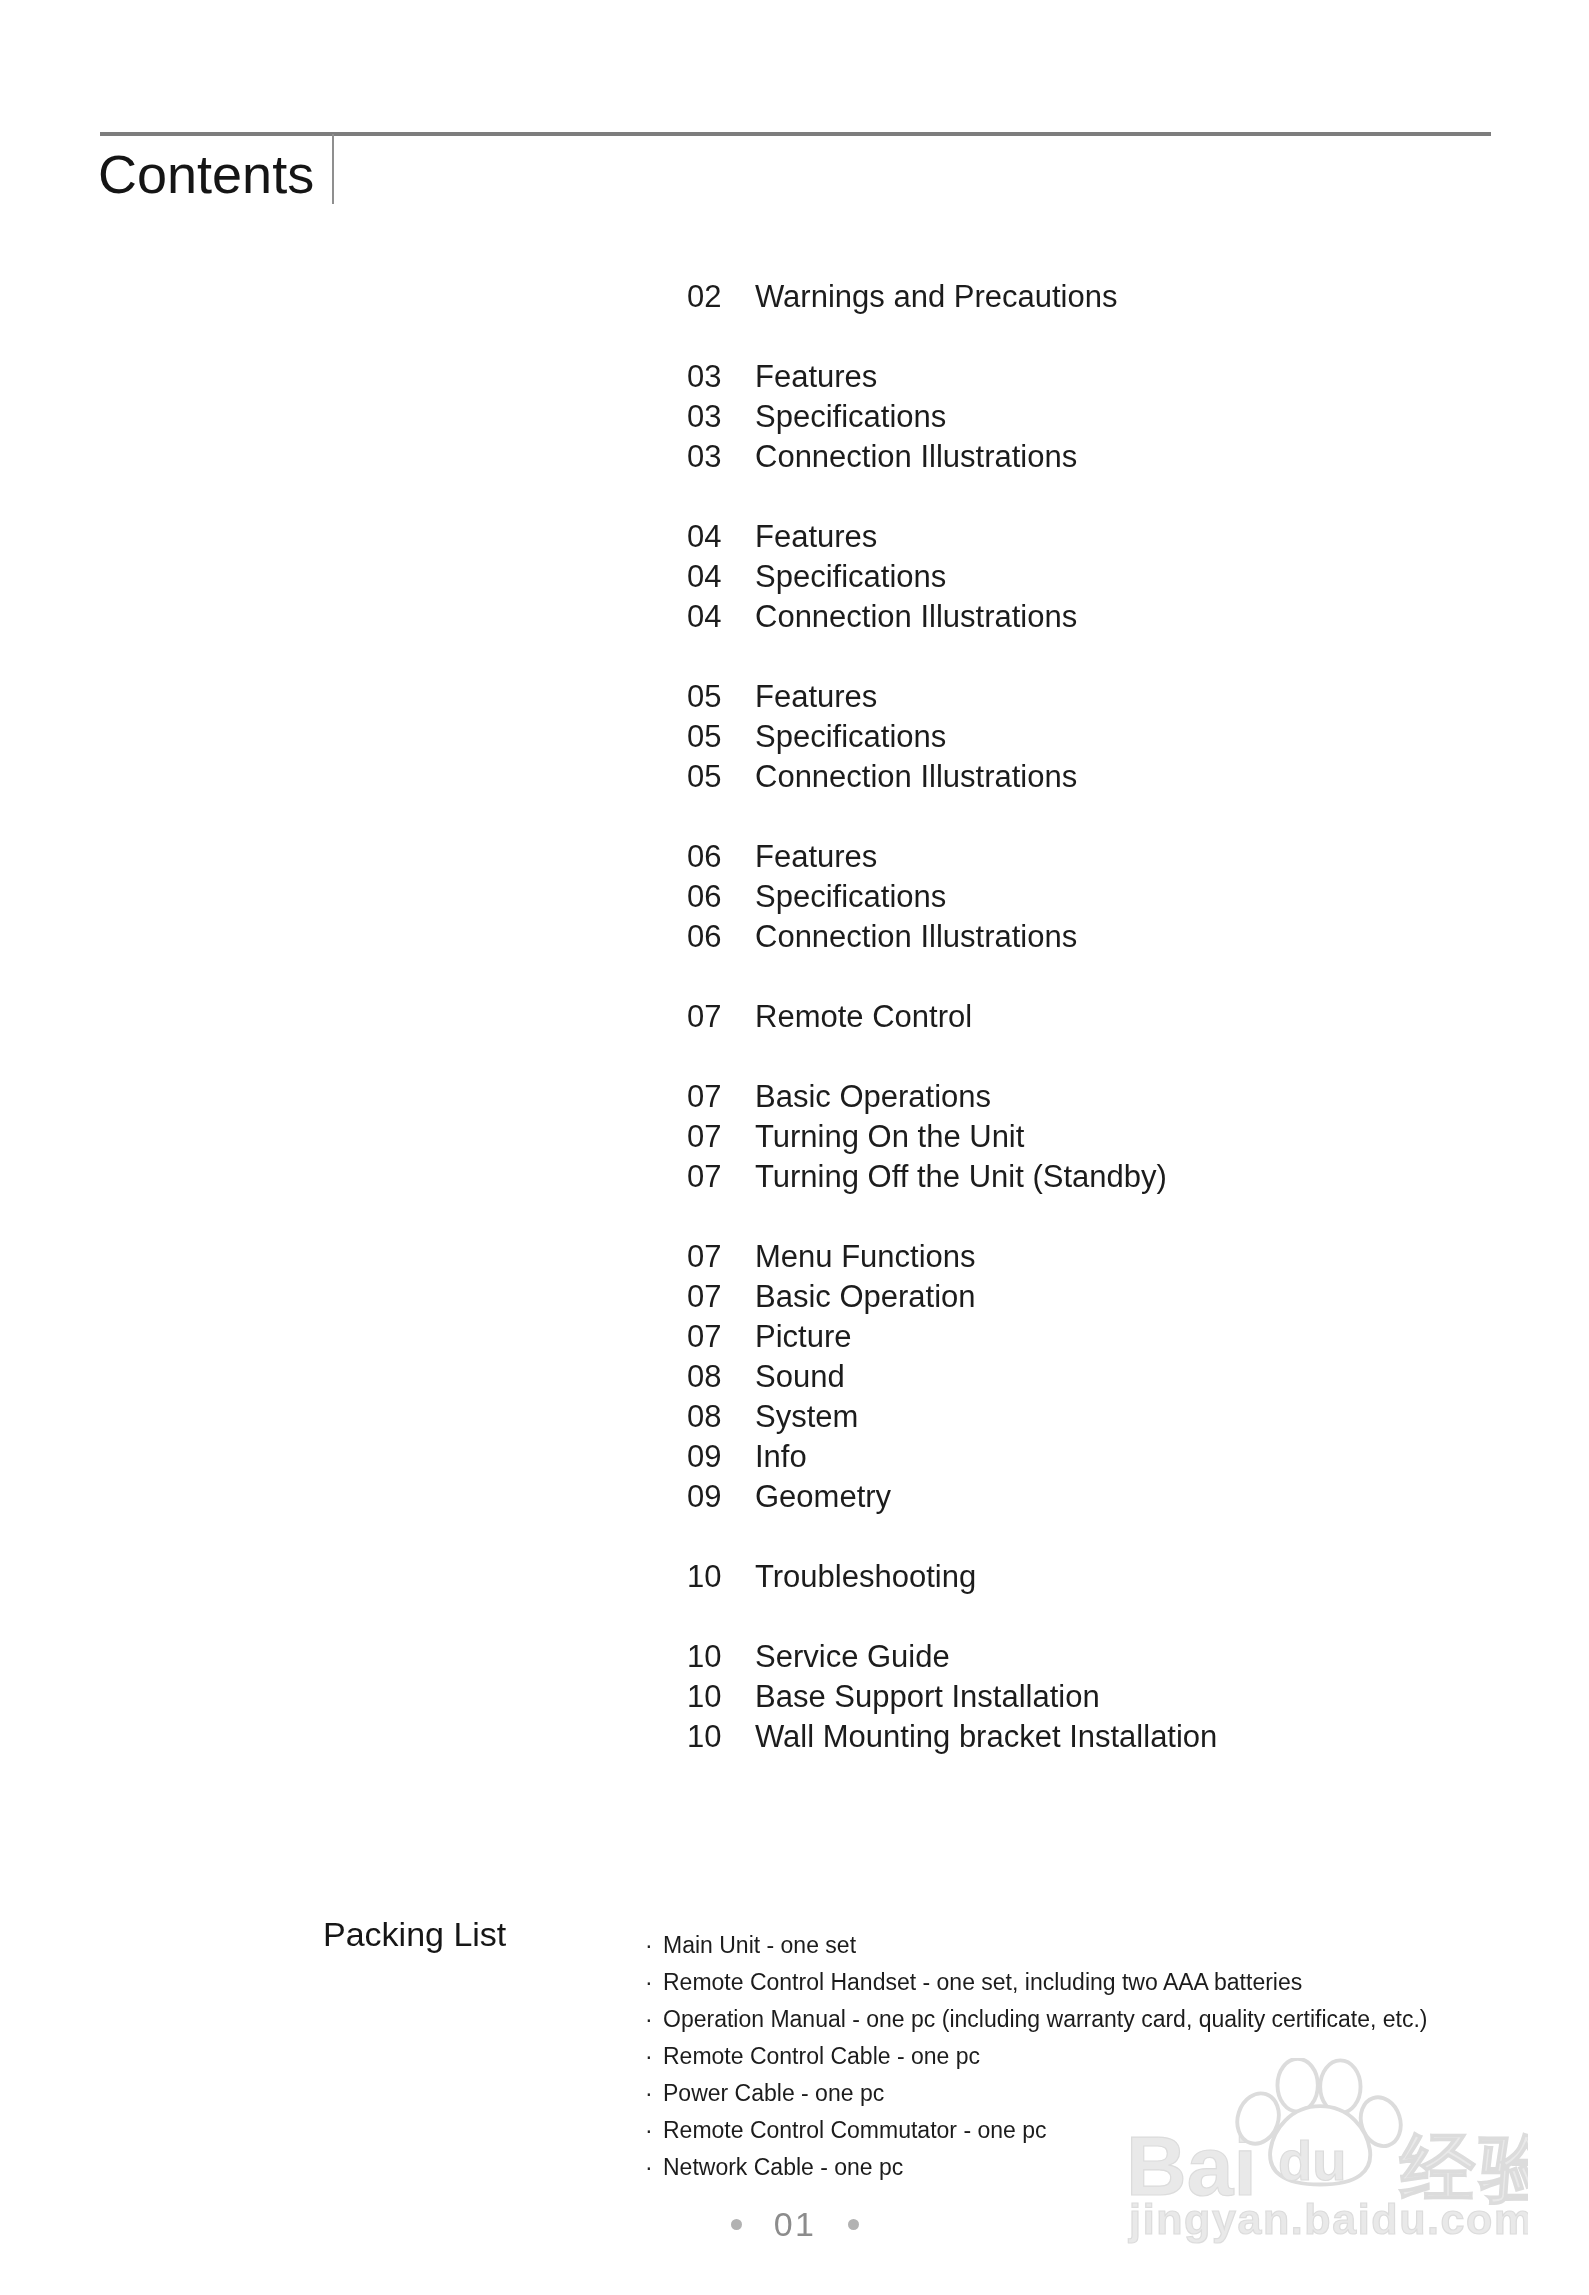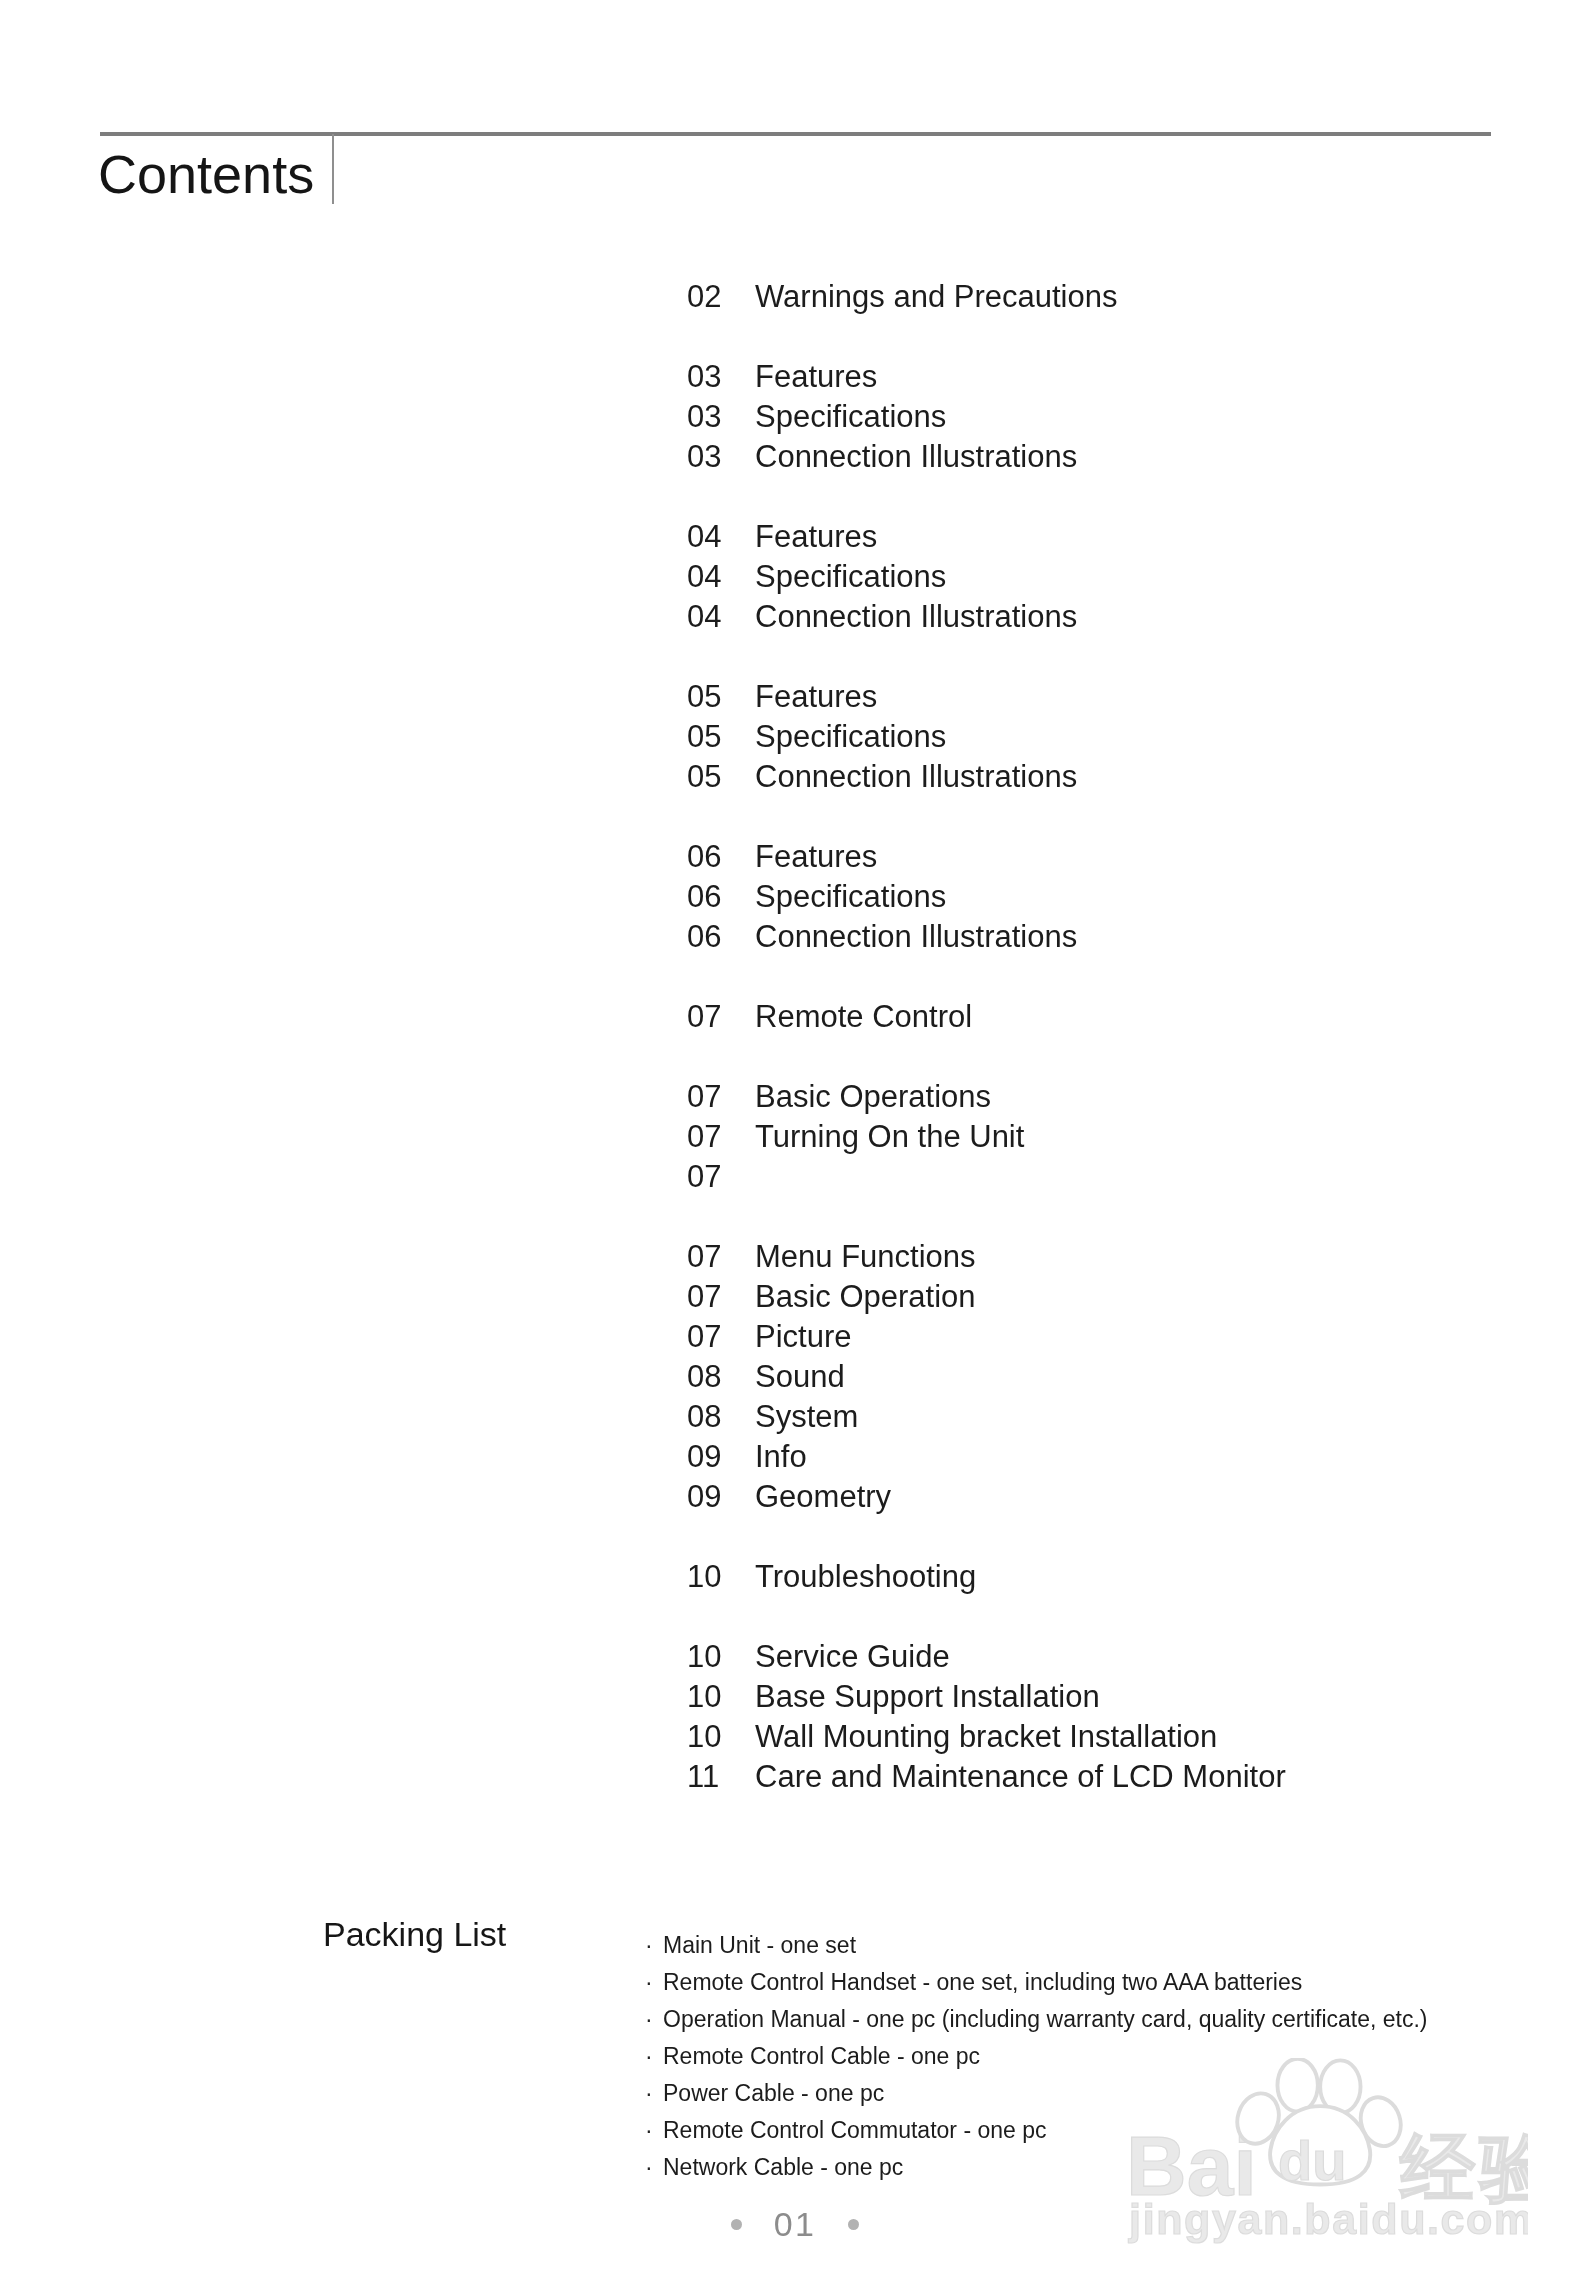--- a/index.html
+++ b/index.html
@@ -207,20 +207,21 @@
         <div class="toc-row">
           <span class="toc-num">07</span>
           <span class="toc-title">Basic Operations</span>
         </div>
         <div class="toc-row">
           <span class="toc-num">07</span>
           <span class="toc-title">Turning On the Unit</span>
         </div>
         <div class="toc-row">
           <span class="toc-num">07</span>
+          <span class="toc-title">Turning Off the Unit (Standby)</span>
         </div>
       </div>
       <div class="toc-group">
         <div class="toc-row">
           <span class="toc-num">07</span>
           <span class="toc-title">Menu Functions</span>
         </div>
         <div class="toc-row">
           <span class="toc-num">07</span>
           <span class="toc-title">Basic Operation</span>
@@ -257,24 +258,20 @@
           <span class="toc-num">10</span>
           <span class="toc-title">Service Guide</span>
         </div>
         <div class="toc-row">
           <span class="toc-num">10</span>
           <span class="toc-title">Base Support Installation</span>
         </div>
         <div class="toc-row">
           <span class="toc-num">10</span>
           <span class="toc-title">Wall Mounting bracket Installation</span>
-        </div>
-        <div class="toc-row">
-          <span class="toc-num">11</span>
-          <span class="toc-title">Care and Maintenance of LCD Monitor</span>
         </div>
       </div>
     </div>
 
   <div class="packing-heading">Packing List</div>
   <div class="packing-list" id="packing-list">
       <div class="packing-item">
         <span class="packing-bullet">·</span>
         <span>Main Unit - one set</span>
       </div>

